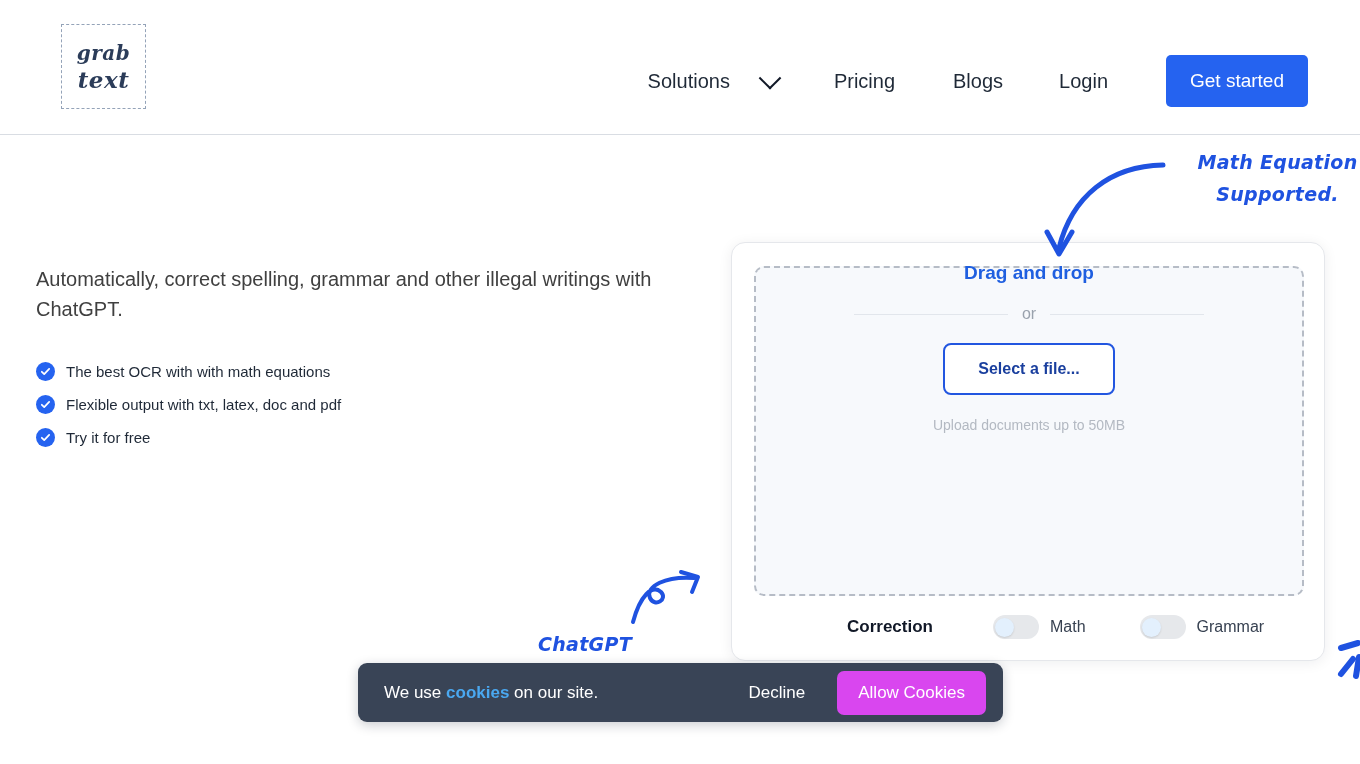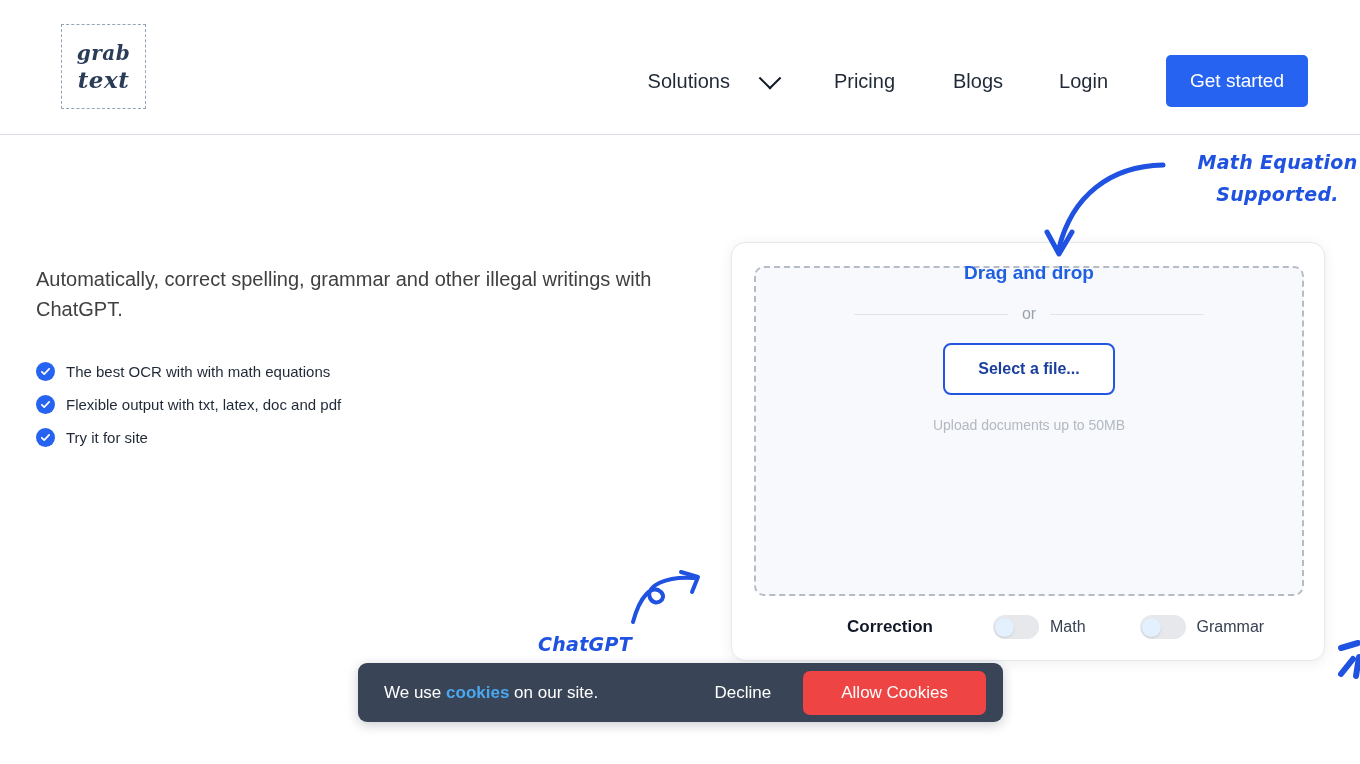--- a/index.html
+++ b/index.html
@@ -322,26 +322,26 @@
     border: none;
     color: #ffffff;
     font-size: 17px;
     cursor: pointer;
     padding: 8px 10px;
     font-family: "Liberation Sans", sans-serif;
   }
   .btn-allow {
     margin-left: 22px;
     margin-right: 17px;
-    background: #ef4444;
+    background: #d946ef;
     border: none;
     border-radius: 7px;
     color: #ffffff;
     font-size: 17px;
-    padding: 12px 38px;
+    padding: 12px 21px;
     cursor: pointer;
     font-family: "Liberation Sans", sans-serif;
   }
 </style>
 </head>
 <body>
 
 <div class="page">
 
   <header class="header">
@@ -382,21 +382,21 @@
             </svg>
         </span>
         <span>Flexible output with txt, latex, doc and pdf</span>
       </li>
       <li class="feature-item">
         <span class="check-badge">
           <svg width="11" height="11" viewBox="0 0 12 12">
               <path d="M2 6.3 L4.6 8.8 L10 3.2" fill="none" stroke="#ffffff" stroke-width="1.9" stroke-linecap="round" stroke-linejoin="round"></path>
             </svg>
         </span>
-        <span>Try it for site</span>
+        <span>Try it for free</span>
       </li>
     </ul>
   </section>
 
   <section class="upload-card">
     <div class="dropzone">
       <div class="dz-title">Drag and drop</div>
       <div class="or-row">
         <span class="or-line"></span>
         <span class="or-text">or</span>

